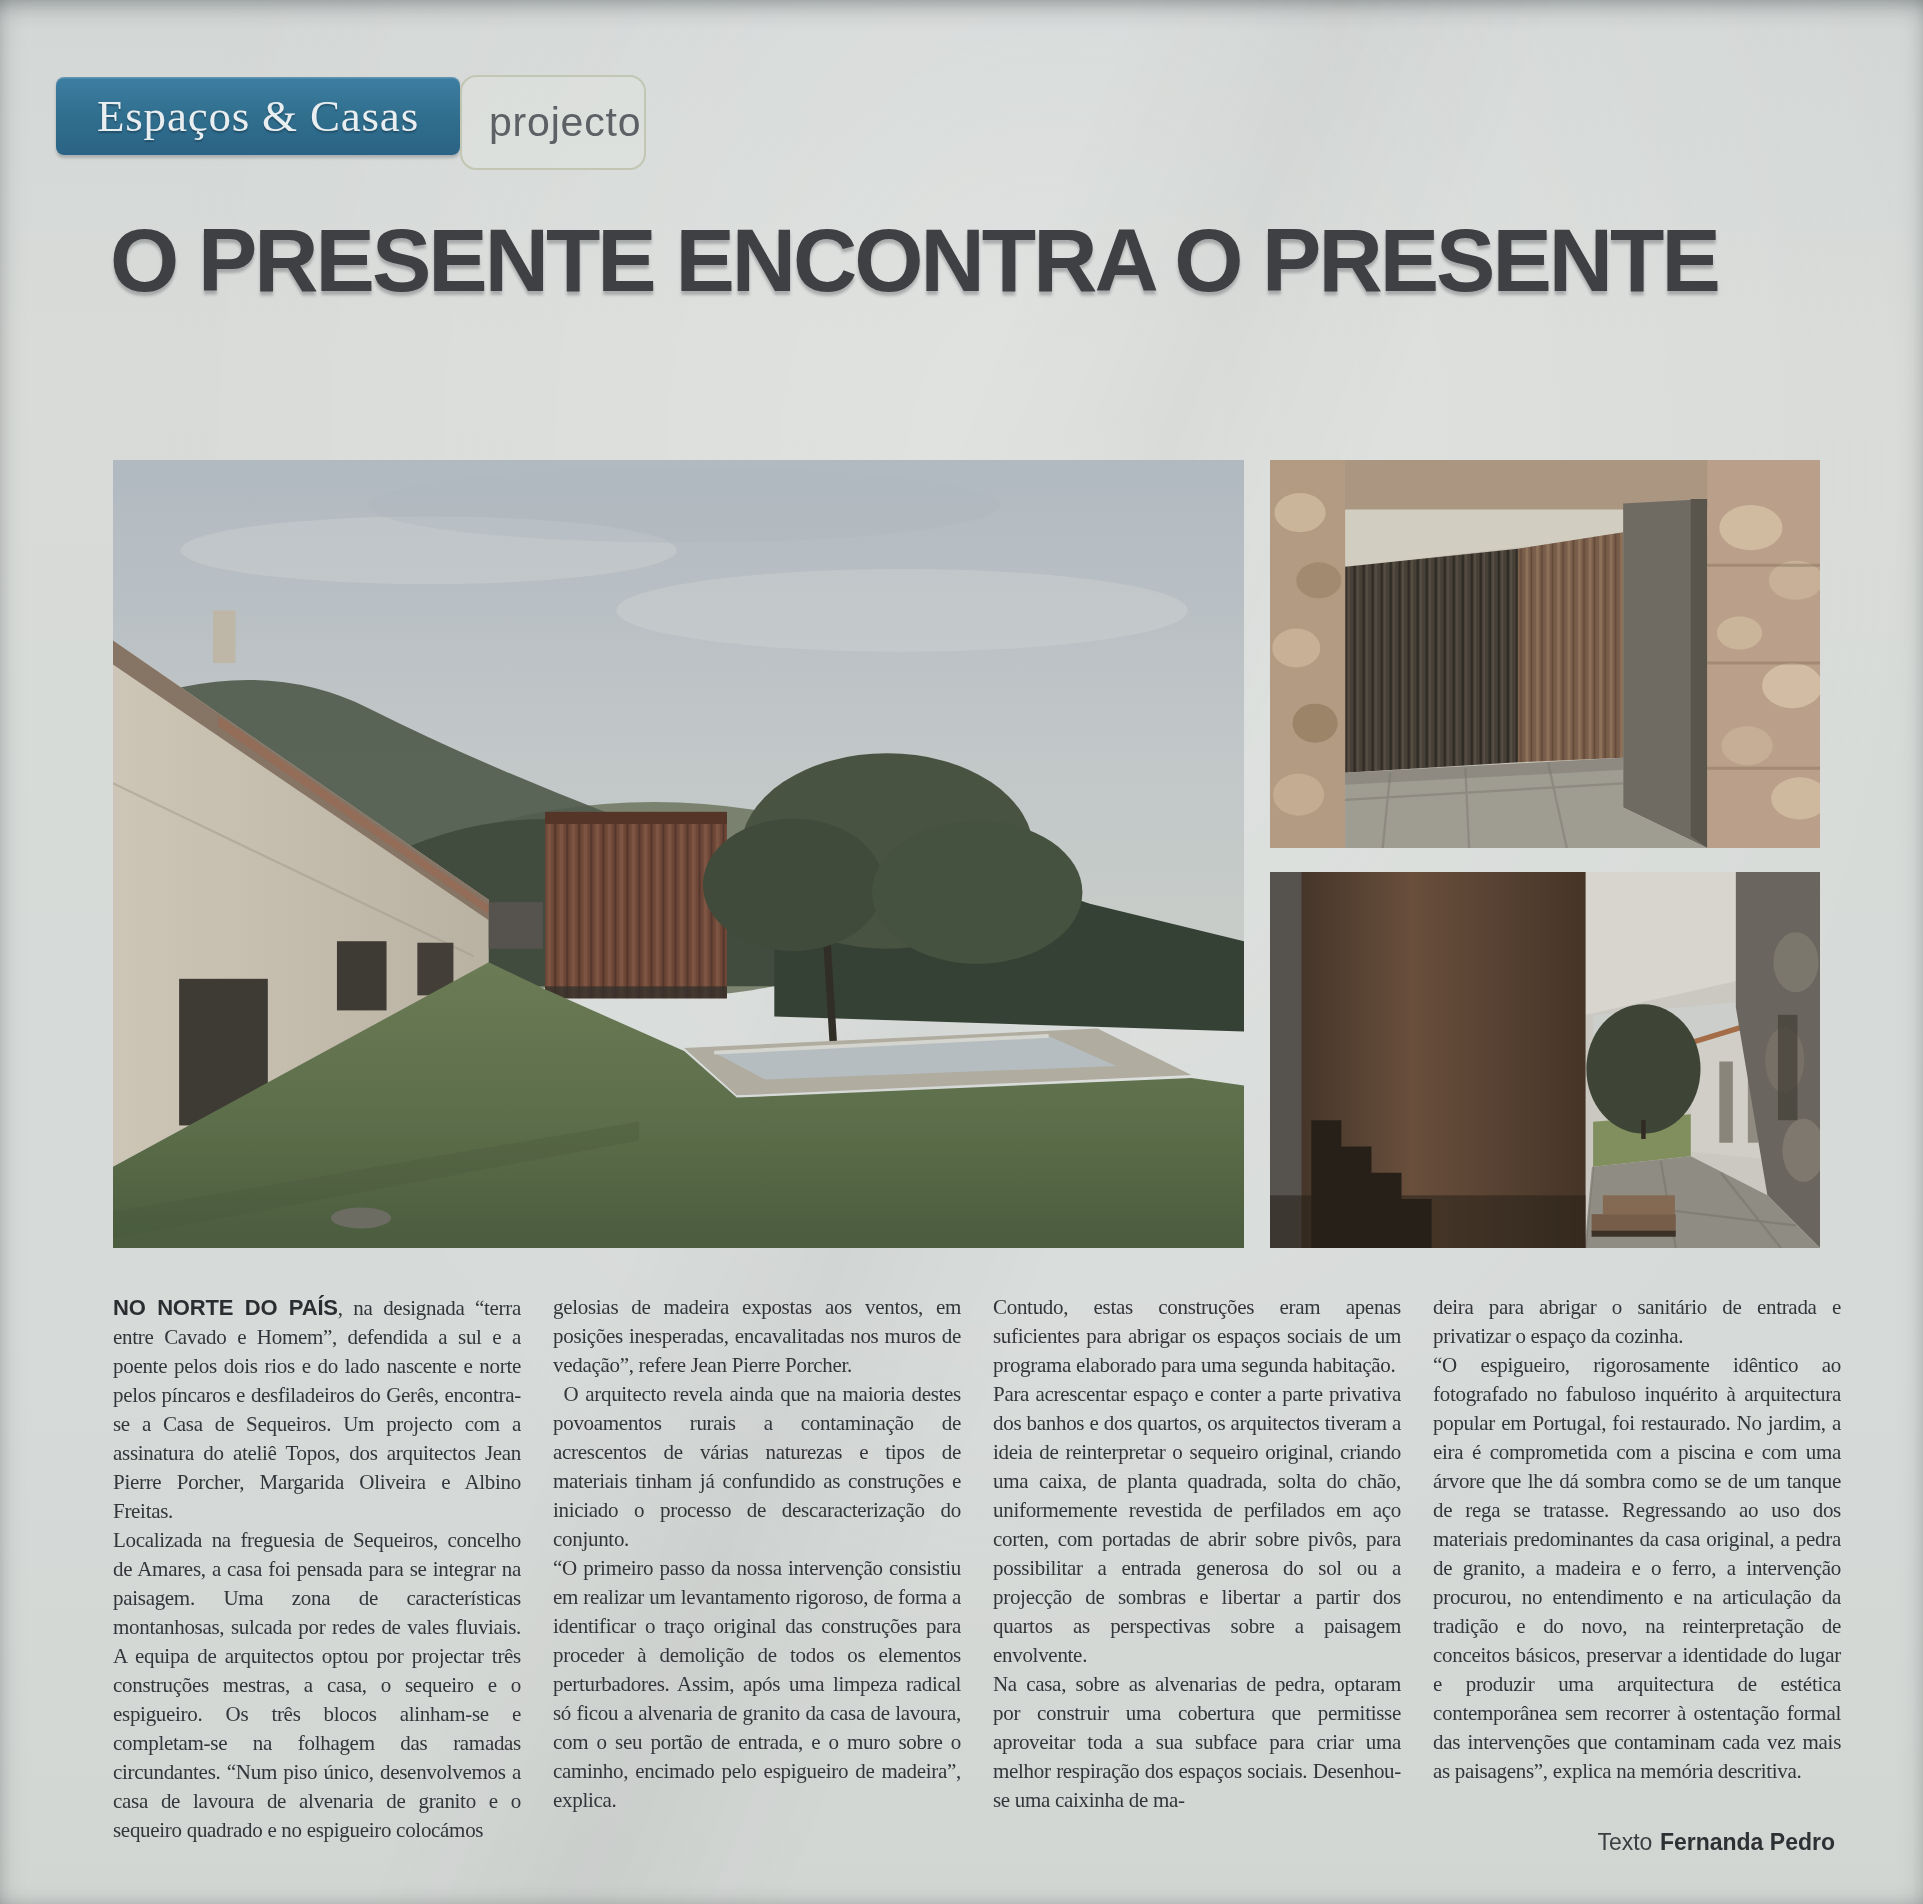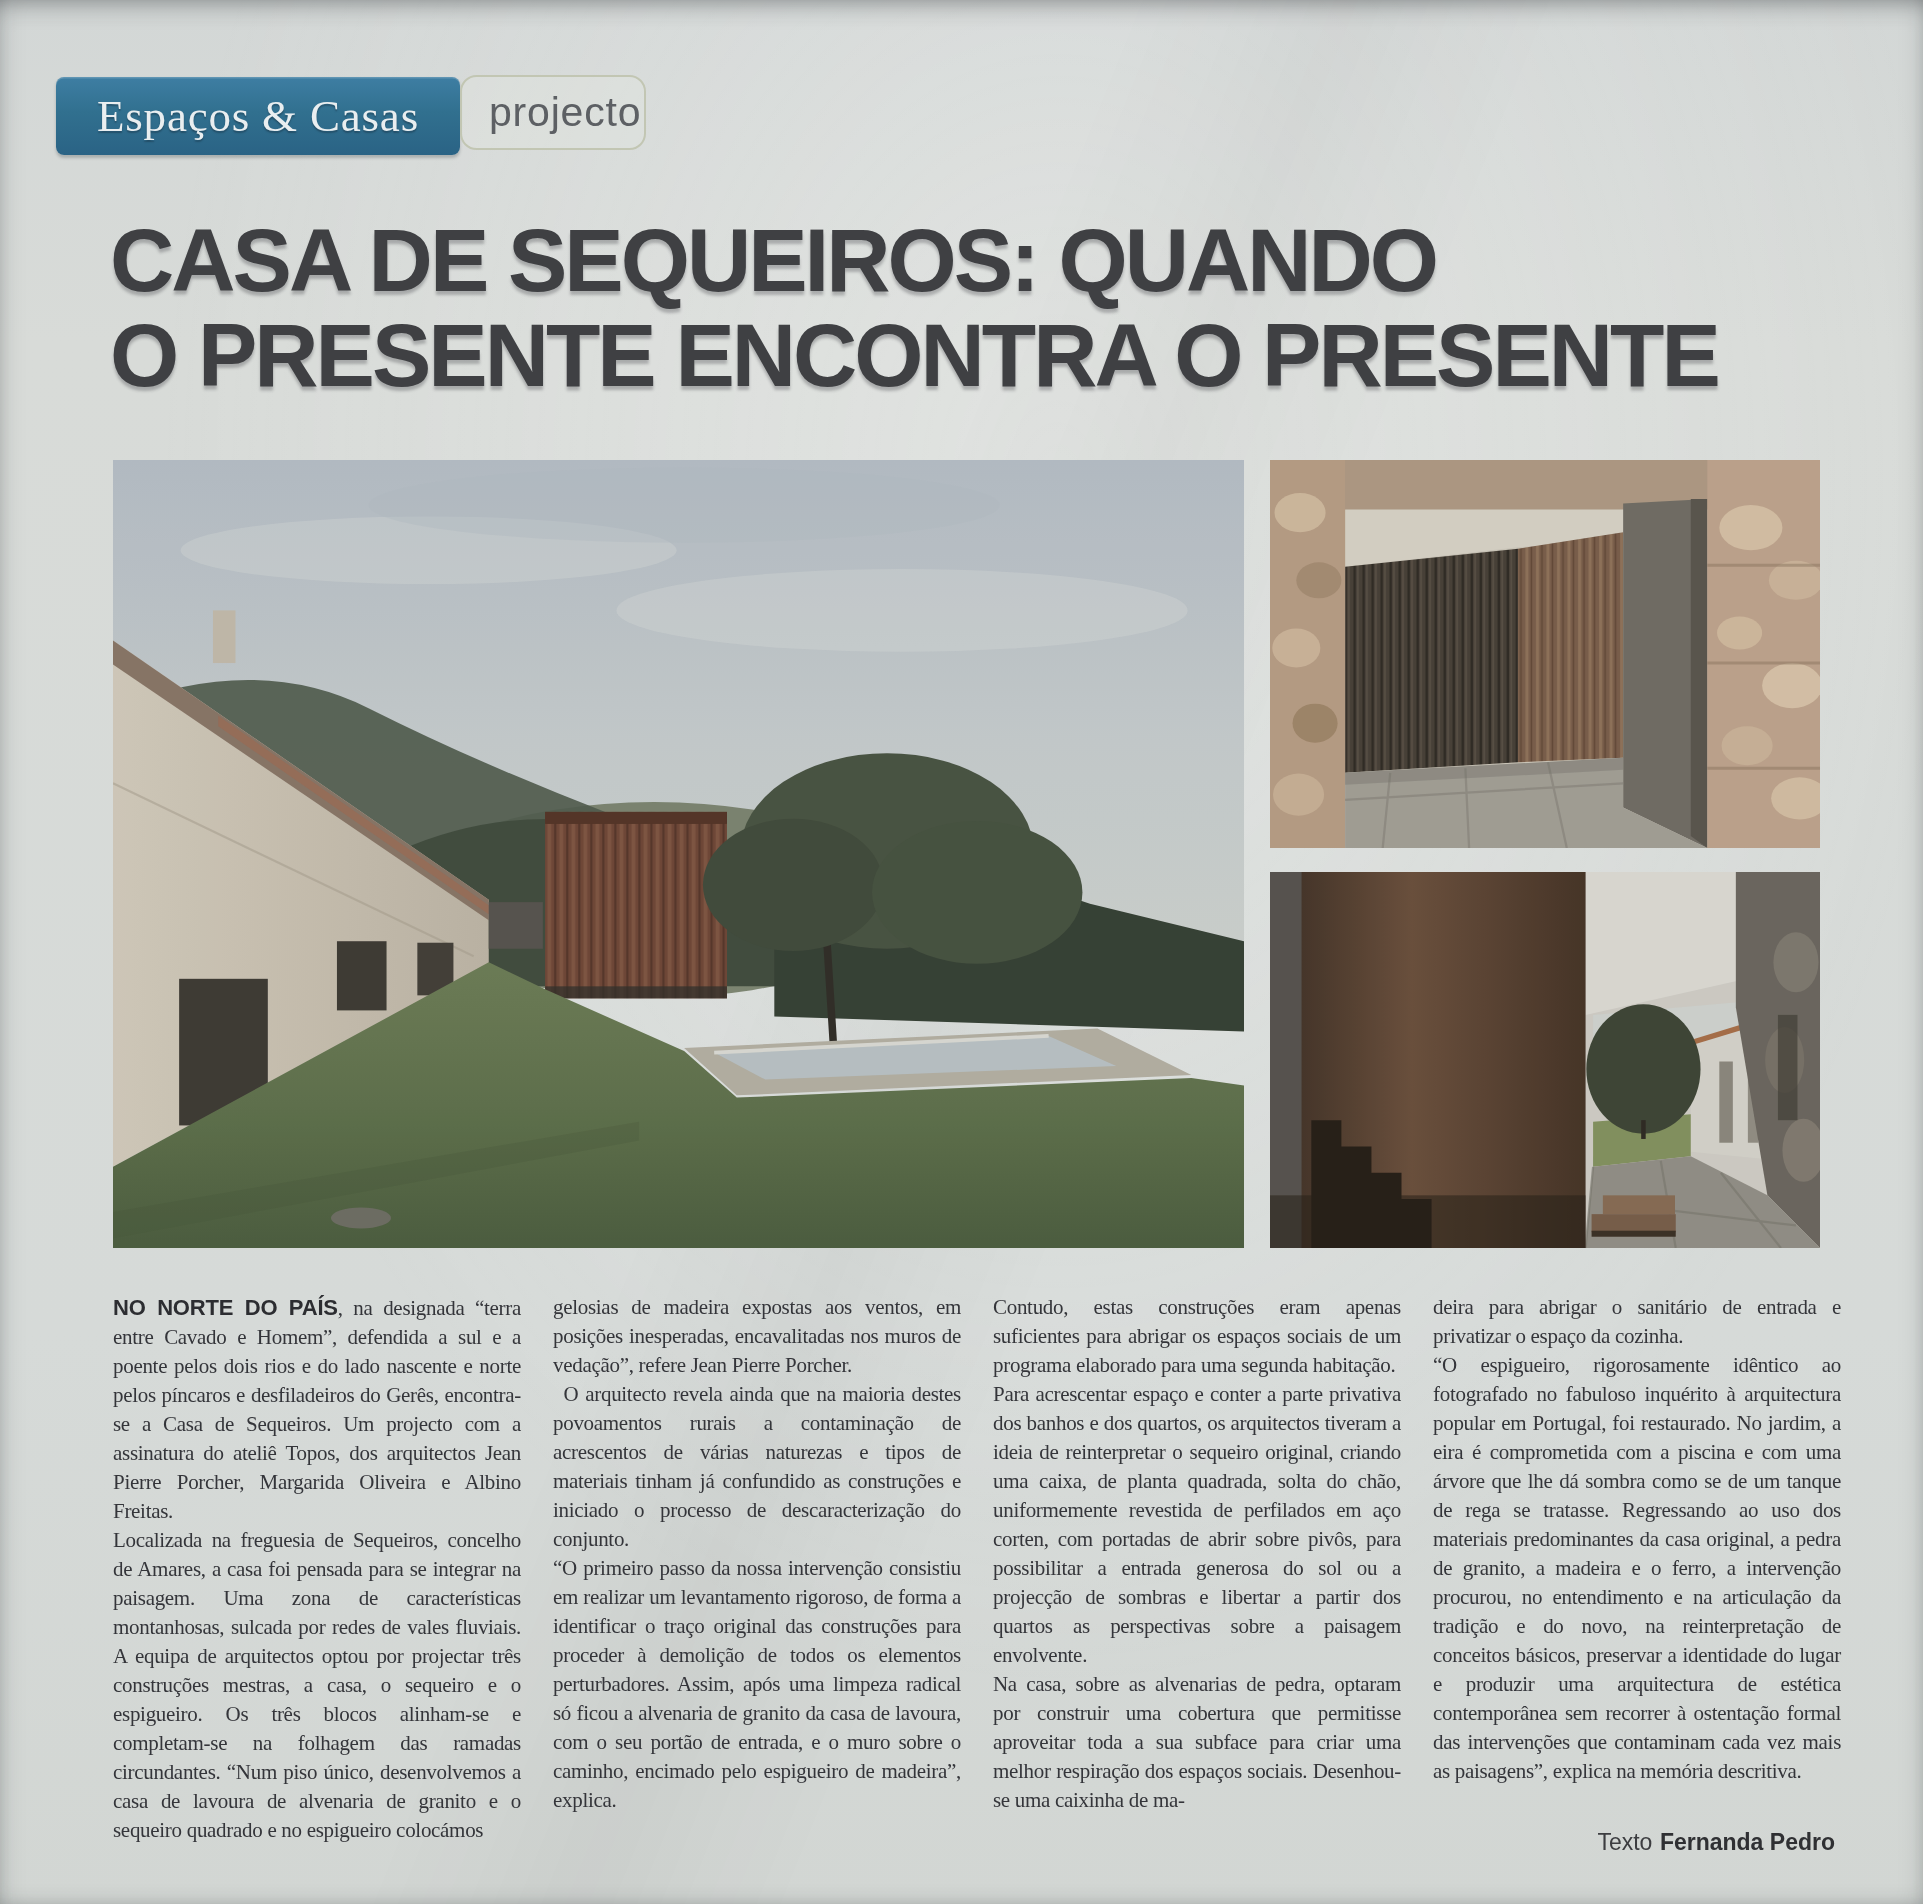--- a/index.html
+++ b/index.html
@@ -22,21 +22,21 @@
   .badge-blue{
     position:absolute;left:56px;top:77px;height:78px;
     padding:0 41px;border-radius:8px;
     background:linear-gradient(180deg,#3e7ea3 0%,#31708f 45%,#2a6385 100%);
     box-shadow:0 2.3px 3px rgba(40,50,60,.25), inset 0 1.5px 0 rgba(255,255,255,.18);
     color:#e9eef0;font-family:"Liberation Serif",serif;font-size:45px;
     display:flex;align-items:center;letter-spacing:0.8px;
     text-shadow:0 1.5px 1.5px rgba(20,40,55,.4);
   }
   .badge-tab{
-    position:absolute;left:460px;top:75px;width:186px;height:75px;
+    position:absolute;left:460px;top:75px;width:186px;height:95px;
     border:2.3px solid #c2c6b3;border-radius:16.5px;box-sizing:border-box;
     background:rgba(232,235,228,.25);
     color:#5d6064;font-family:"Liberation Sans",sans-serif;font-size:41px;
     display:flex;align-items:center;padding-left:27px;letter-spacing:0.8px;
   }
   
   .headline{
     position:absolute;left:110px;top:213px;width:1743px;
     font-family:"Liberation Sans",sans-serif;font-weight:700;
     font-size:89px;line-height:95px;letter-spacing:-3px;color:#3f4043;
@@ -73,21 +73,20 @@
 <body>
 
 <div class="badge-blue">
   <span>Espaços &amp; Casas</span>
 </div>
 <div class="badge-tab">
   <span>projecto</span>
 </div>
 
 <div class="headline">
-  <div>CASA DE SEQUEIROS: QUANDO</div>
   <div>O PRESENTE ENCONTRA O PRESENTE</div>
 </div>
 
 <div class="photo" id="photo-main">
 <svg viewBox="0 0 1505 1048" preserveAspectRatio="none">
   <defs>
     <linearGradient id="mp-sky" x1="0" y1="0" x2="0" y2="1">
       <stop offset="0" stop-color="#b2bcc6"></stop>
           <stop offset=".55" stop-color="#c3cbcc"></stop>
           <stop offset="1" stop-color="#ccd1cd"></stop>

